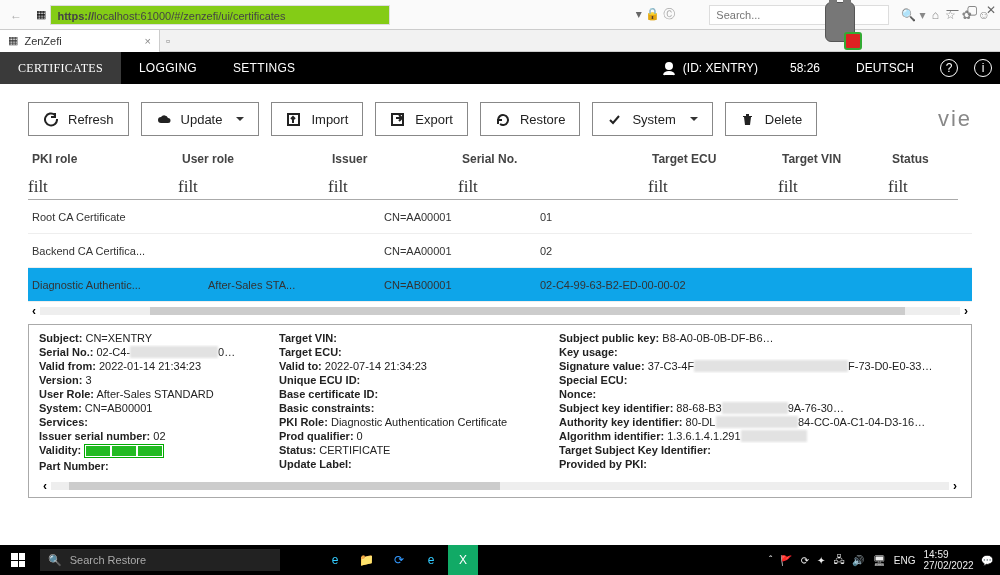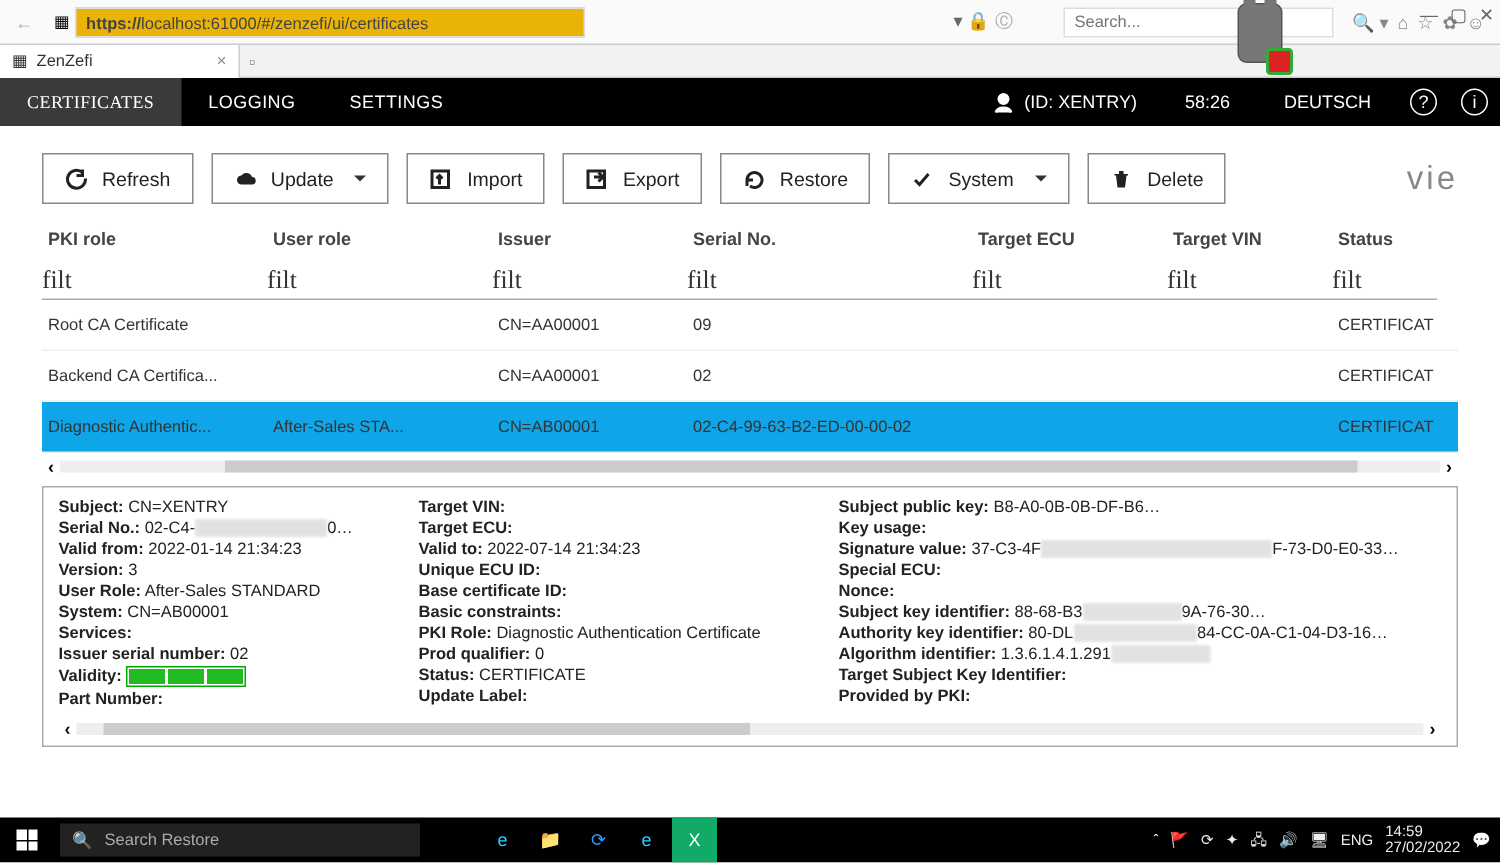--- a/index.html
+++ b/index.html
@@ -2,21 +2,21 @@
 <html><head>
 <meta charset="utf-8">
 <style>
   * { box-sizing: border-box; margin: 0; padding: 0; font-family: Arial, Helvetica, sans-serif; }
   body { width: 1000px; height: 575px; overflow: hidden; background: #fff; position: relative; font-size: 12px; }
 
   
   .browser-top { height: 30px; display: flex; align-items: center; border-bottom: 1px solid #ccc; background: #fafafa; }
   .win-controls-top { position: absolute; right: 4px; top: 3px; display: flex; gap: 8px; color: #666; }
   .addr-wrap { flex: 1; display: flex; align-items: center; padding: 0 10px; gap: 4px; }
-  .addr-bar { flex: 0 0 340px; background: #eab308; border: 1px solid #ddd; height: 20px; line-height: 20px; padding: 0 6px; font-size: 11px; color: #444; }
+  .addr-bar { flex: 0 0 340px; background: #84cc16; border: 1px solid #ddd; height: 20px; line-height: 20px; padding: 0 6px; font-size: 11px; color: #444; }
   .lock-sym { margin-left: auto; color: #666; }
   .search-bar { flex: 0 0 180px; margin-left: 30px; background: #fff; border: 1px solid #ddd; height: 20px; line-height: 20px; padding: 0 6px; font-size: 11px; color: #888; }
   .browser-icons { margin-left: 8px; display: flex; gap: 6px; color: #888; }
 
   
   .tab-strip { height: 22px; background: #f2f2f2; border-bottom: 1px solid #ccc; display: flex; align-items: center; }
   .tab { width: 160px; height: 22px; background: #fff; border-right: 1px solid #ccc; display: flex; align-items: center; gap: 6px; padding: 0 8px; font-size: 11px; color: #333; }
   .tab .close { margin-left: auto; color: #888; }
 
   
@@ -38,21 +38,21 @@
   .btn .caret-down { border-top: 4px solid #333; border-left: 4px solid transparent; border-right: 4px solid transparent; margin-left: 4px; }
   .view-txt { margin-left: auto; font-size: 22px; color: #888; letter-spacing: 2px; }
 
   
   .tbl-wrap { padding: 0 28px; }
   .thead, .filters, .row { display: grid; grid-template-columns: 150px 150px 130px 190px 130px 110px 70px; }
   .thead { font-weight: bold; color: #444; height: 30px; align-items: center; }
   .thead > div, .row > div { padding: 0 4px; }
   .filters input { width: 100%; height: 26px; border: none; border-bottom: 1px solid #aaa; font-size: 17px; font-family: serif; color: #333; padding: 0; }
   .filters input::placeholder { color: #333; }
-  .row { height: 34px; align-items: center; font-size: 11px; color: #333; border-bottom: 1px solid #eee; }
+  .row { height: 34px; align-items: center; font-size: 11px; color: #333; border-bottom: 1px solid #eee; gap: 26px; }
   .row.selected { background: #0ea5e9; }
   .hscroll { height: 14px; display: flex; align-items: center; margin-top: 2px; }
   .hscroll .arrow { padding: 0 4px; cursor: pointer; font-weight: bold; }
   .hscroll .track { flex: 1; height: 8px; background: #eee; position: relative; }
   .hscroll .thumb { position: absolute; height: 8px; background: #ccc; }
 
   
   .details { margin: 6px 28px 0; border: 1px solid #aaa; padding: 6px 10px 4px; position: relative; }
   .details-grid { display: grid; grid-template-columns: 240px 280px 380px; font-size: 11px; color: #222; }
   .details-grid .kv { padding: 1px 4px 1px 0; white-space: nowrap; overflow: hidden; text-overflow: ellipsis; }
@@ -210,21 +210,21 @@
         <div><input placeholder="filt" style=""></div>
         <div><input placeholder="filt" style=""></div>
         <div><input placeholder="filt" style=""></div>
         <div><input placeholder="filt" style=""></div>
       </div>
     <div id="tbody">
         <div class="row">
           <div>Root CA Certificate</div>
           <div></div>
           <div>CN=AA00001</div>
-          <div>09</div>
+          <div>01</div>
           <div></div>
           <div></div>
           <div>CERTIFICAT</div>
         </div>
         <div class="row">
           <div>Backend CA Certifica...</div>
           <div></div>
           <div>CN=AA00001</div>
           <div>02</div>
           <div></div>

